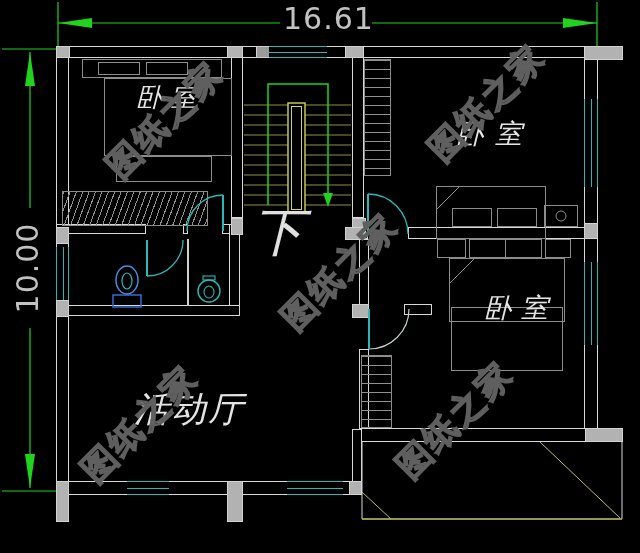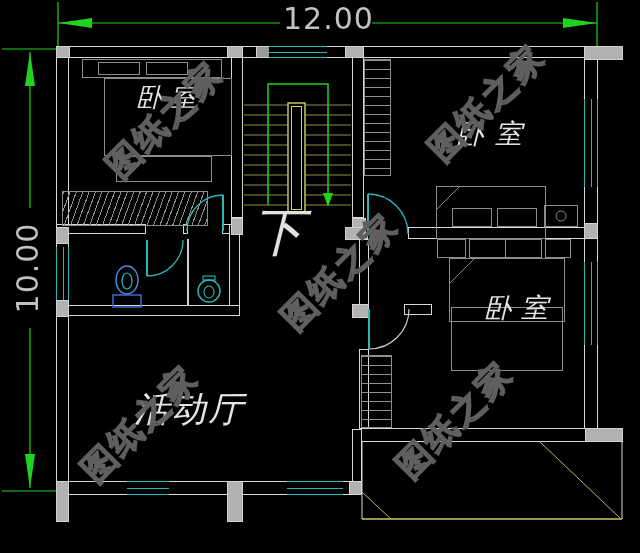--- a/index.html
+++ b/index.html
@@ -177,21 +177,21 @@
       <line x1="2" y1="491" x2="56" y2="491"></line>
     </g>
     <g fill="#1fd31f">
       <polygon points="58,23 92,18 92,28"></polygon>
       <polygon points="597,23 563,18 563,28"></polygon>
       <polygon points="30,52 25,86 35,86"></polygon>
       <polygon points="30,488 25,454 35,454"></polygon>
     </g>
   </svg>
 
-  <div class="dim-text" style="left:283px;top:1px;">12.00</div>
+  <div class="dim-text" style="left:283px;top:1px;">16.61</div>
   <div class="dim-text dim-text-v" style="left:27px;top:268px;">10.00</div>
 
   <div class="room-label" style="left:136px;top:80px;font-size:26px;letter-spacing:9px;">卧室</div>
   <div class="room-label" style="left:456px;top:116px;font-size:27px;letter-spacing:12px;">卧室</div>
   <div class="room-label" style="left:484px;top:290px;font-size:27px;letter-spacing:10px;">卧室</div>
   <div class="room-label" style="left:134px;top:386px;font-size:35px;letter-spacing:2px;">活动厅</div>
   <div class="room-label" style="left:252px;top:198px;font-size:52px;color:#e0e0e0;">下</div>
 
   <div class="watermark" style="left:165px;top:120px;">图纸之家</div>
   <div class="watermark" style="left:487px;top:103px;">图纸之家</div>

